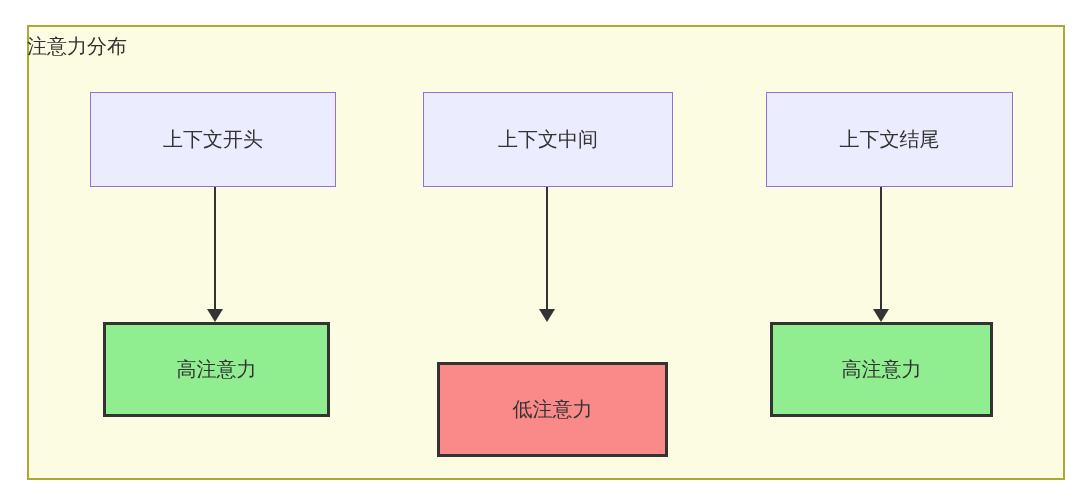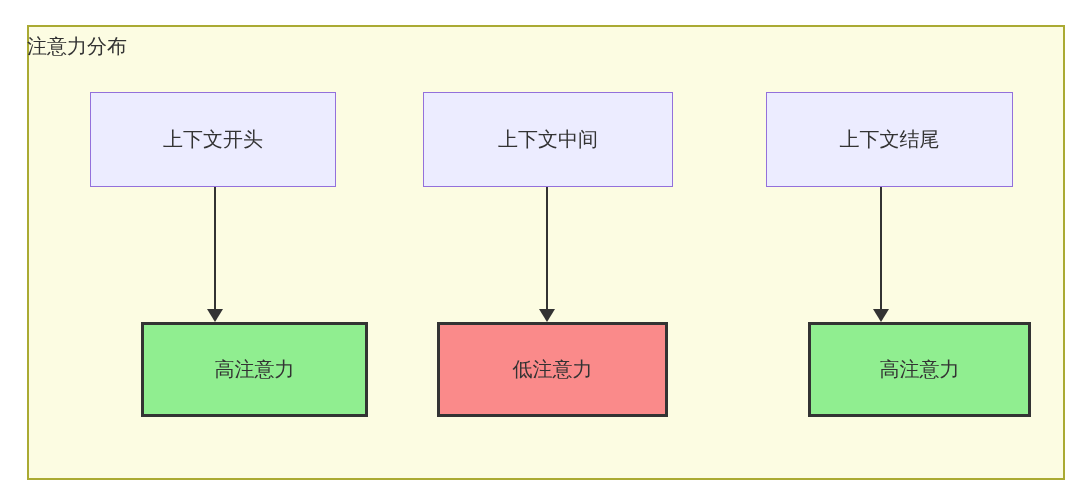--- a/index.html
+++ b/index.html
@@ -46,22 +46,22 @@
     color: var(--text, #333333);
     text-align: center;
   }
   .top-node {
     background: var(--top-node-bg, #ececff);
     border: 1.5px solid var(--top-node-border, #9370db);
   }
   .bottom-node {
     border: 3px solid var(--bottom-node-border, #333333);
   }
-  .level-high { background: var(--high-attention-bg, #90ee90); margin-left: 38px; }
-  .level-low  { background: var(--low-attention-bg, #fa8a8a); }
+  .level-high { background: var(--high-attention-bg, #90ee90); }
+  .level-low  { background: var(--low-attention-bg, #fa8a8a); margin-top: 40px; }
 
   .edge-line {
     position: absolute;
     width: 2px;
     top: 187px;
     height: 123px;
     background: var(--arrow, #333333);
   }
   .edge-head {
     position: absolute;

